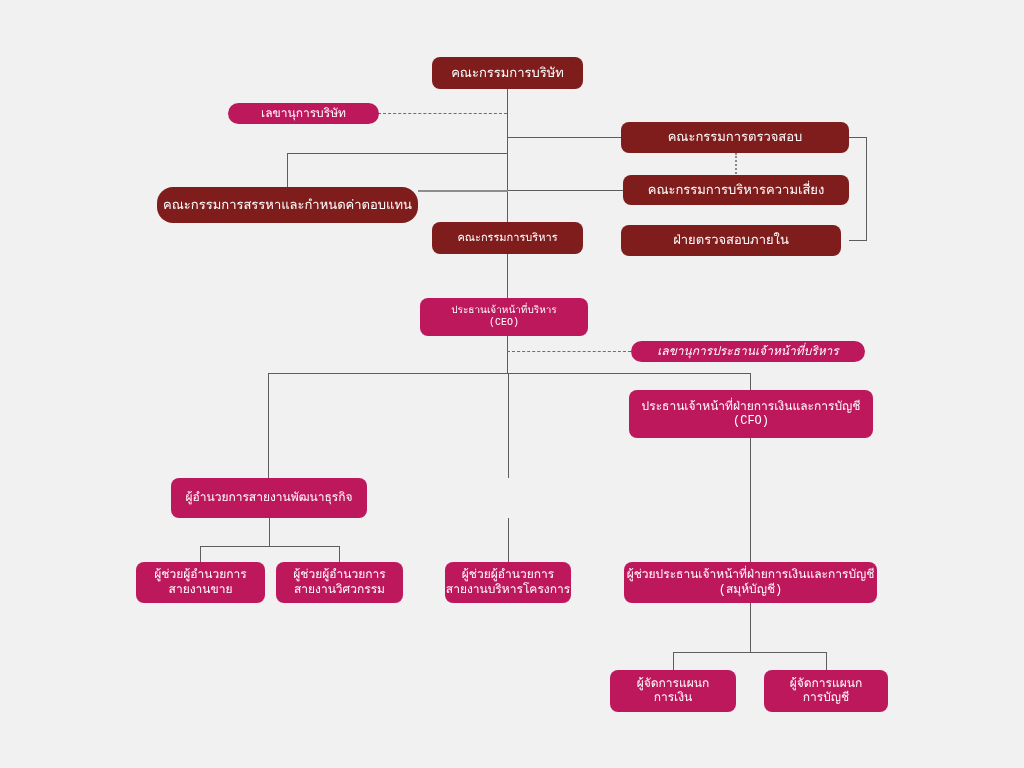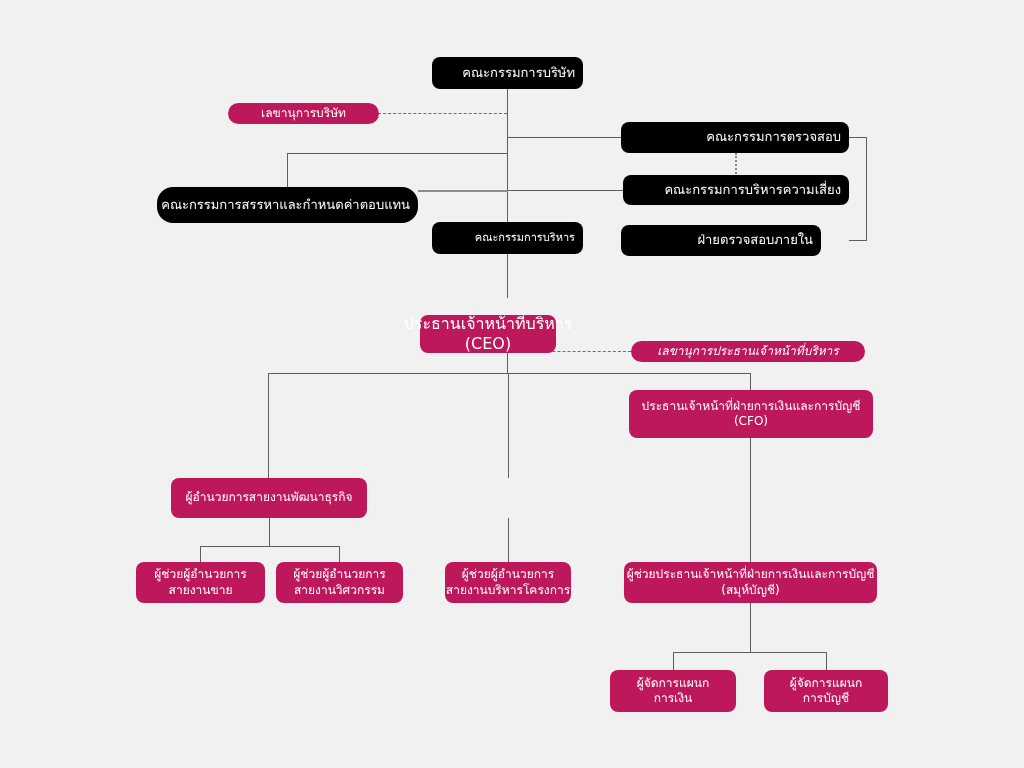--- a/index.html
+++ b/index.html
@@ -25,25 +25,25 @@
     display: flex;
     align-items: center;
     justify-content: center;
     text-align: center;
     color: #ffffff;
     border-radius: 8px;
     line-height: 1.28;
     white-space: nowrap;
     z-index: 3;
   }
-  .node.navy { background: #000000; justify-content: flex-end; }
+  .node.navy { background: #7f1d1d; }
   .node.gray { background: #be185d; }
   .node.pill { border-radius: 999px; }
   .node .label { display: block; padding: 0 8px; }
-  .node .label .l2 { display: block; }
+  .node .label .l2 { display: block; font-family: Liberation Mono, monospace; }
 
   .conn {
     position: absolute;
     background: #5d5d5d;
     z-index: 1;
   }
   .conn.h { height: 1px; }
   .conn.v { width: 1px; }
 
   .conn.dashed-h {
@@ -119,33 +119,33 @@
   </div>
 
   <div class="node navy" style="left:621px; top:122px; width:228px; height:31px; font-size:13px;">
     <span class="label">คณะกรรมการตรวจสอบ</span>
   </div>
 
   <div class="node navy" style="left:623px; top:175px; width:226px; height:30px; font-size:13px;">
     <span class="label">คณะกรรมการบริหารความเสี่ยง</span>
   </div>
 
-  <div class="node navy" style="left:621px; top:225px; width:200px; height:31px; font-size:13px;">
+  <div class="node navy" style="left:621px; top:225px; width:220px; height:31px; font-size:13px;">
     <span class="label">ฝ่ายตรวจสอบภายใน</span>
   </div>
 
   <div class="node navy" style="left:157px; top:187px; width:261px; height:36px; font-size:13px;border-radius:16px;">
     <span class="label">คณะกรรมการสรรหาและกำหนดค่าตอบแทน</span>
   </div>
 
   <div class="node navy" style="left:432px; top:222px; width:151px; height:32px; font-size:11px;">
     <span class="label">คณะกรรมการบริหาร</span>
   </div>
 
-  <div class="node gray" style="left:420px; top:315px; width:136px; height:38px; font-size:16px;">
+  <div class="node gray" style="left:420px; top:298px; width:168px; height:38px; font-size:10px;">
     <span class="label">
       <span>ประธานเจ้าหน้าที่บริหาร</span>
       <span class="l2">(CEO)</span>
     </span>
   </div>
 
   <div class="node gray pill" style="left:631px; top:341px; width:234px; height:21px; font-size:12px;font-style:italic;">
     <span class="label">เลขานุการประธานเจ้าหน้าที่บริหาร</span>
   </div>
 

